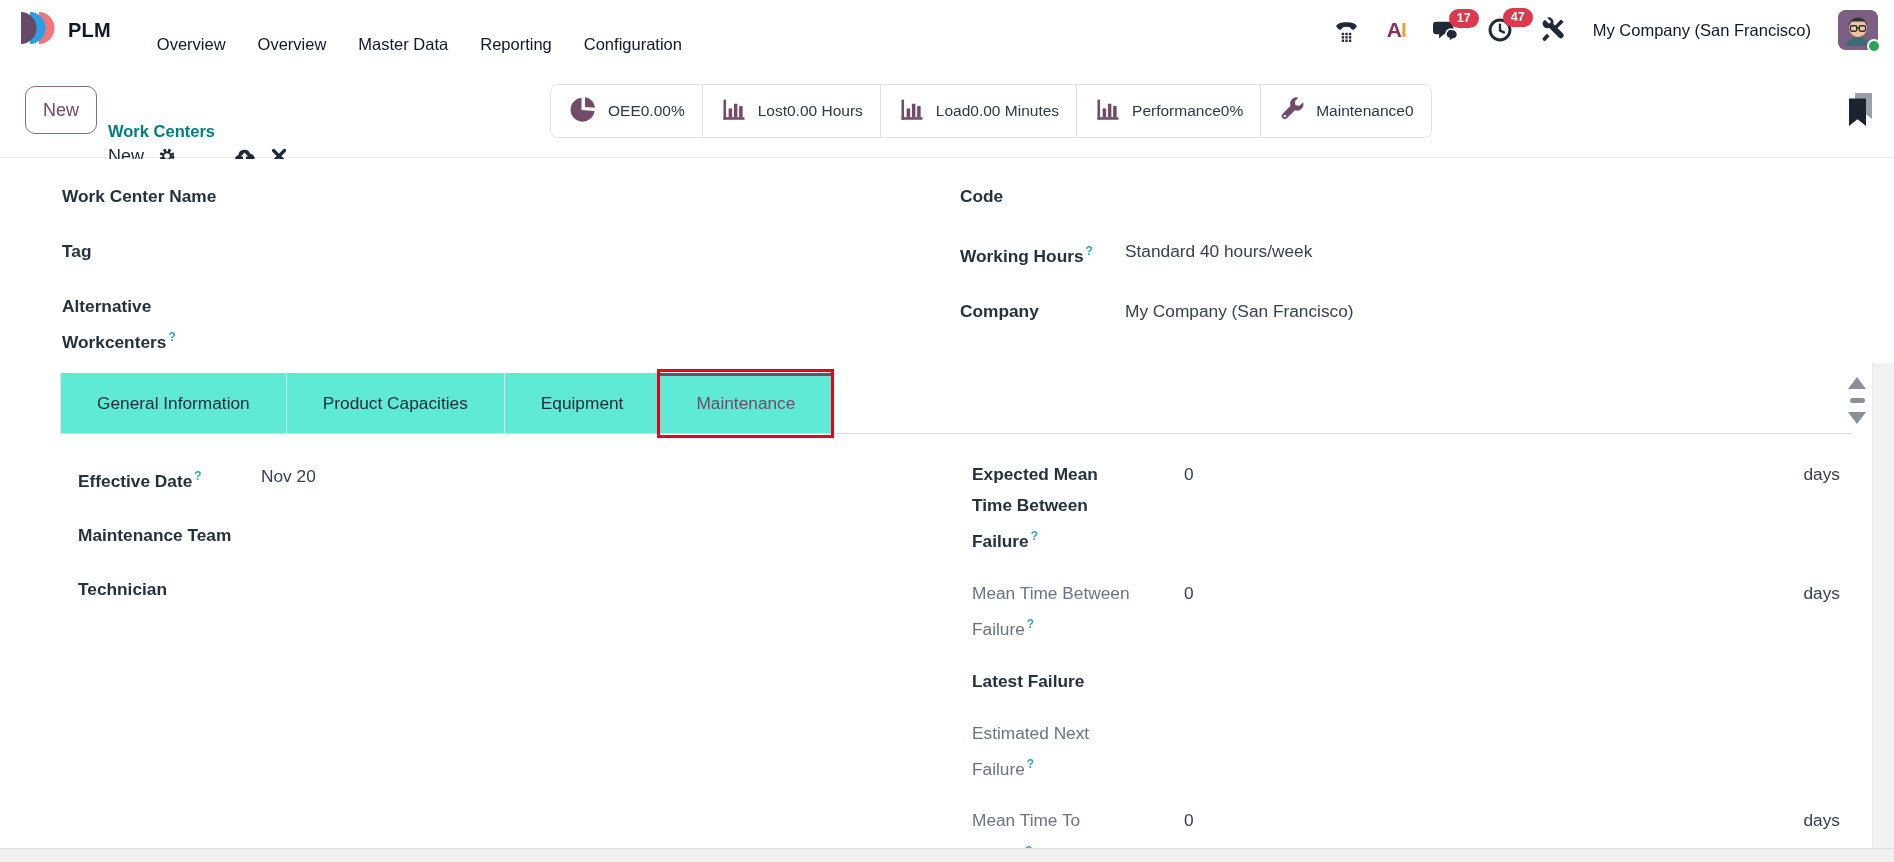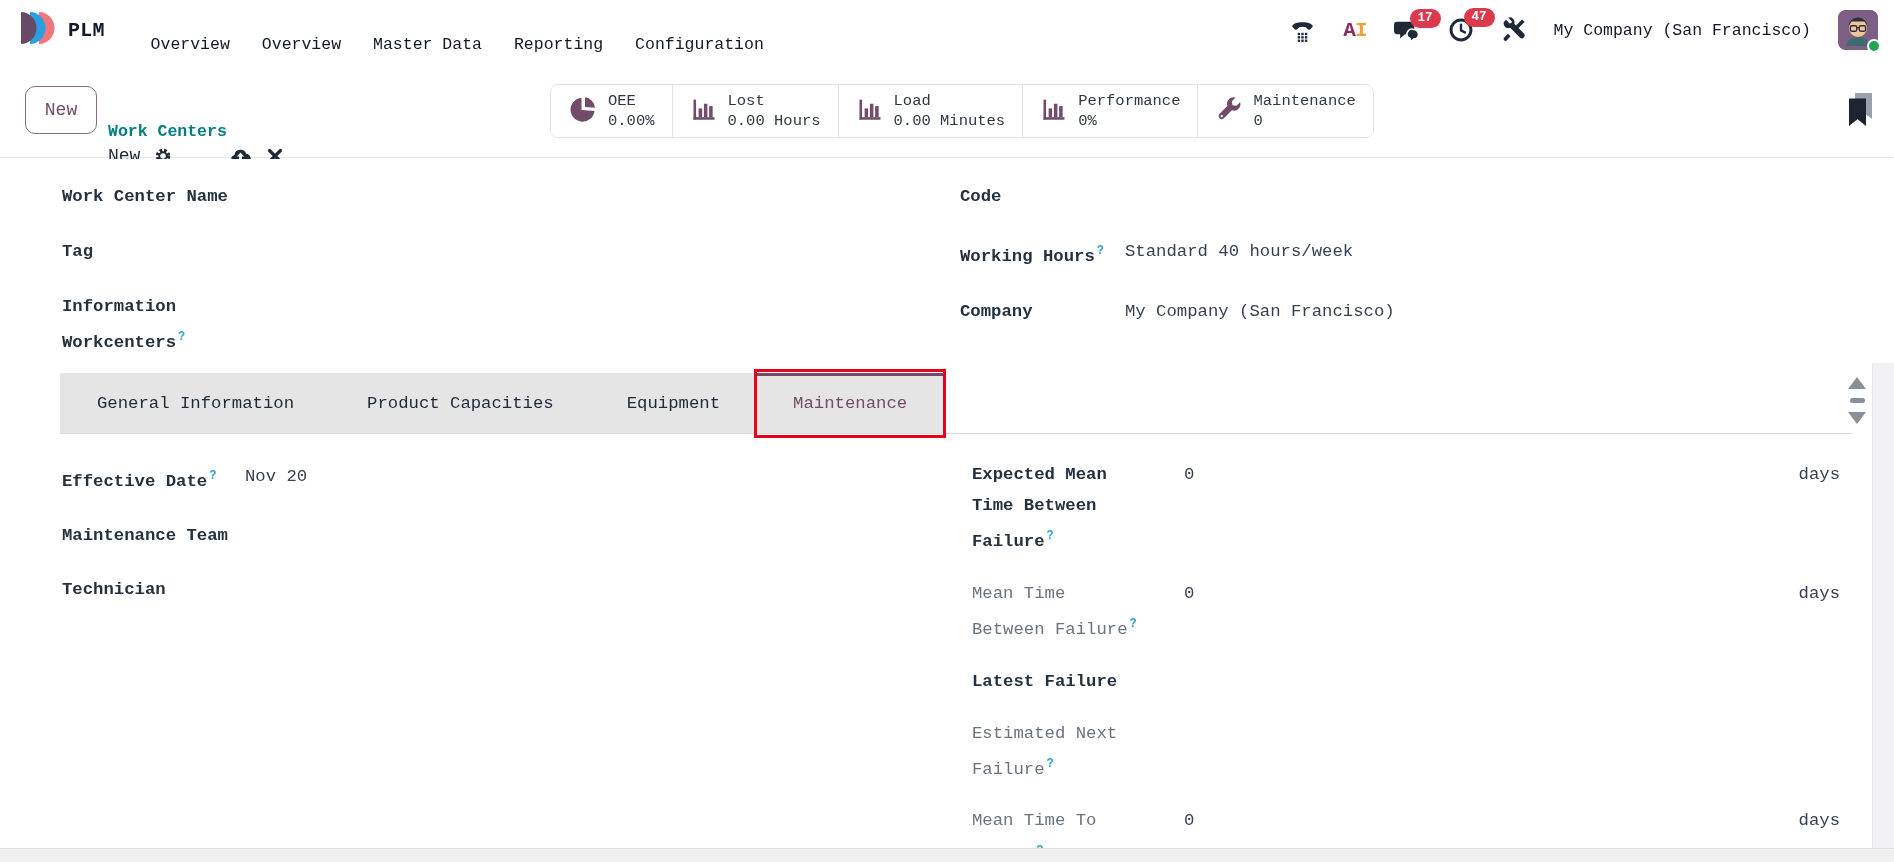--- a/index.html
+++ b/index.html
@@ -1,18 +1,18 @@
 <!DOCTYPE html>
 <html><head>
 <meta charset="utf-8">
 <style>
   * { margin:0; padding:0; box-sizing:border-box; }
   html,body { width:1894px; height:862px; overflow:hidden; background:#fff;
     font-family:"Liberation Sans","DejaVu Sans",sans-serif; color:#374151; }
-  .page { position:relative; width:1894px; height:862px; background:#fff;font-family:Liberation Mono, monospace; }
+  .page { position:relative; width:1894px; height:862px; background:#fff; }
 
   
   .navbar { position:absolute; top:0; left:0; right:0; height:60px;
     display:flex; align-items:center; justify-content:space-between; padding:0 16px 0 18px; background:#fff; }
   .nav-left { display:flex; align-items:center; gap:32px; }
   .brand-wrap { display:flex; align-items:center; gap:10px; margin-right:14px; }
   .brand { font-size:20px; font-weight:600; color:#111827; letter-spacing:.2px; }
   .nav-item { font-size:16.5px; color:#111827; cursor:pointer; white-space:nowrap;margin-top:28px; }
   .nav-right { display:flex; align-items:center; gap:27px; }
   .nav-icon { position:relative; display:flex; align-items:center; cursor:pointer; }
@@ -36,52 +36,52 @@
   .crumb-parent { color:#017E84; font-size:16.5px; font-weight:600; cursor:pointer; display:block; }
   .crumb-row { display:flex; align-items:center; gap:14px; margin-top:4px; }
   .crumb-current { font-size:18px; color:#1f2937; }
   .cp-icon { display:flex; align-items:center; cursor:pointer; }
   .cloud-icon { margin-left:42px; }
   .stat-group { position:absolute; left:550px; top:24px; height:54px; display:flex;
     background:#fff; border:1px solid #dfe3e8; border-radius:8px; overflow:hidden; }
   .stat-btn { display:flex; align-items:center; gap:10px; padding:0 17px;
     border-right:1px solid #dfe3e8; cursor:pointer; background:#fff; }
   .stat-btn:last-child { border-right:none; }
-  .stat-text { display:flex; flex-direction:column; line-height:1.3; }
+  .stat-text { display:flex; flex-direction:row; line-height:1.3; }
   .stat-label { font-size:15.5px; color:#2f3943; }
   .stat-value { font-size:15.5px; color:#2f3943; }
   .bookmark { position:absolute; right:18px; top:32px; cursor:pointer; }
 
   
   .sheet { position:absolute; top:159px; left:0; right:0; height:709px; background:#fff; }
   .fgroup { position:absolute; }
   .frow { display:flex; align-items:flex-start; margin-bottom:24px; line-height:31px; }
   .flabel { font-size:17.3px; font-weight:600; color:#24313f; flex:none; }
   .fvalue { font-size:17.3px; color:#374151; }
   sup.help { font-size:12px; color:#2fa3c6; font-weight:600; margin-left:2px; }
   .tl { left:62px; top:22px; width:650px; }
   .tl .flabel { width:172px; }
   .tr { left:960px; top:22px; width:880px; }
   .tr .flabel { width:165px; }
 
   
   .tabbar { position:absolute; left:60px; right:42px; top:214px; height:61px;
     display:flex; border-bottom:1px solid #d8dce1; }
   .tab { position:relative; display:flex; align-items:center; padding:0 36px;
-    font-size:17.3px; color:#1f2937; border-right:1px solid #e2e6ea; cursor:pointer; background:#e5e5e5; }
+    font-size:17.3px; color:#1f2937; border-right:1px solid #e2e6ea; cursor:pointer; background:#5eead4; }
   .tab:first-child { border-left:1px solid #e2e6ea; }
   .tab.active { color:#714B67; }
   .tab.active::before { content:""; position:absolute; top:0; left:0; right:0; height:3px; background:#714B67; }
   .annotation-box { position:absolute; top:-4px; bottom:-5px; left:-3px; right:-3px;
     border:3px solid #e8001c; pointer-events:none; z-index:5; }
 
   
   .ml { left:62px; top:302px; width:650px; }
   .ml .frow { margin-bottom:23px; }
-  .ml .flabel { width:183px; }
+  .ml .flabel { width:183px;margin-left:16px; }
   .mr { left:972px; top:300px; width:868px; }
   .m-row { display:flex; align-items:flex-start; margin-bottom:21px; line-height:31px; }
   .m-label { width:212px; padding-right:44px; font-size:17.3px; font-weight:600; color:#24313f; flex:none; }
   .m-label.muted { color:#6a7380; font-weight:400; }
   .m-value { font-size:17.3px; color:#374151; min-width:40px; }
   .m-unit { margin-left:auto; font-size:17.3px; color:#374151; }
 
   
   .scroll-widget { position:absolute; right:28px; top:218px; width:18px;
     display:flex; flex-direction:column; align-items:center; gap:9px; }
@@ -287,21 +287,21 @@
     <div class="fgroup tl">
       <div class="frow">
         <span class="flabel">Work Center Name</span>
         <span class="fvalue"></span>
       </div>
       <div class="frow">
         <span class="flabel">Tag</span>
         <span class="fvalue"></span>
       </div>
       <div class="frow">
-        <span class="flabel"><span>Information Workcenters</span><sup class="help">?</sup></span>
+        <span class="flabel"><span>Alternative Workcenters</span><sup class="help">?</sup></span>
         <span class="fvalue"></span>
       </div>
     </div>
 
     <div class="fgroup tr">
       <div class="frow">
         <span class="flabel">Code</span>
         <span class="fvalue"></span>
       </div>
       <div class="frow">

